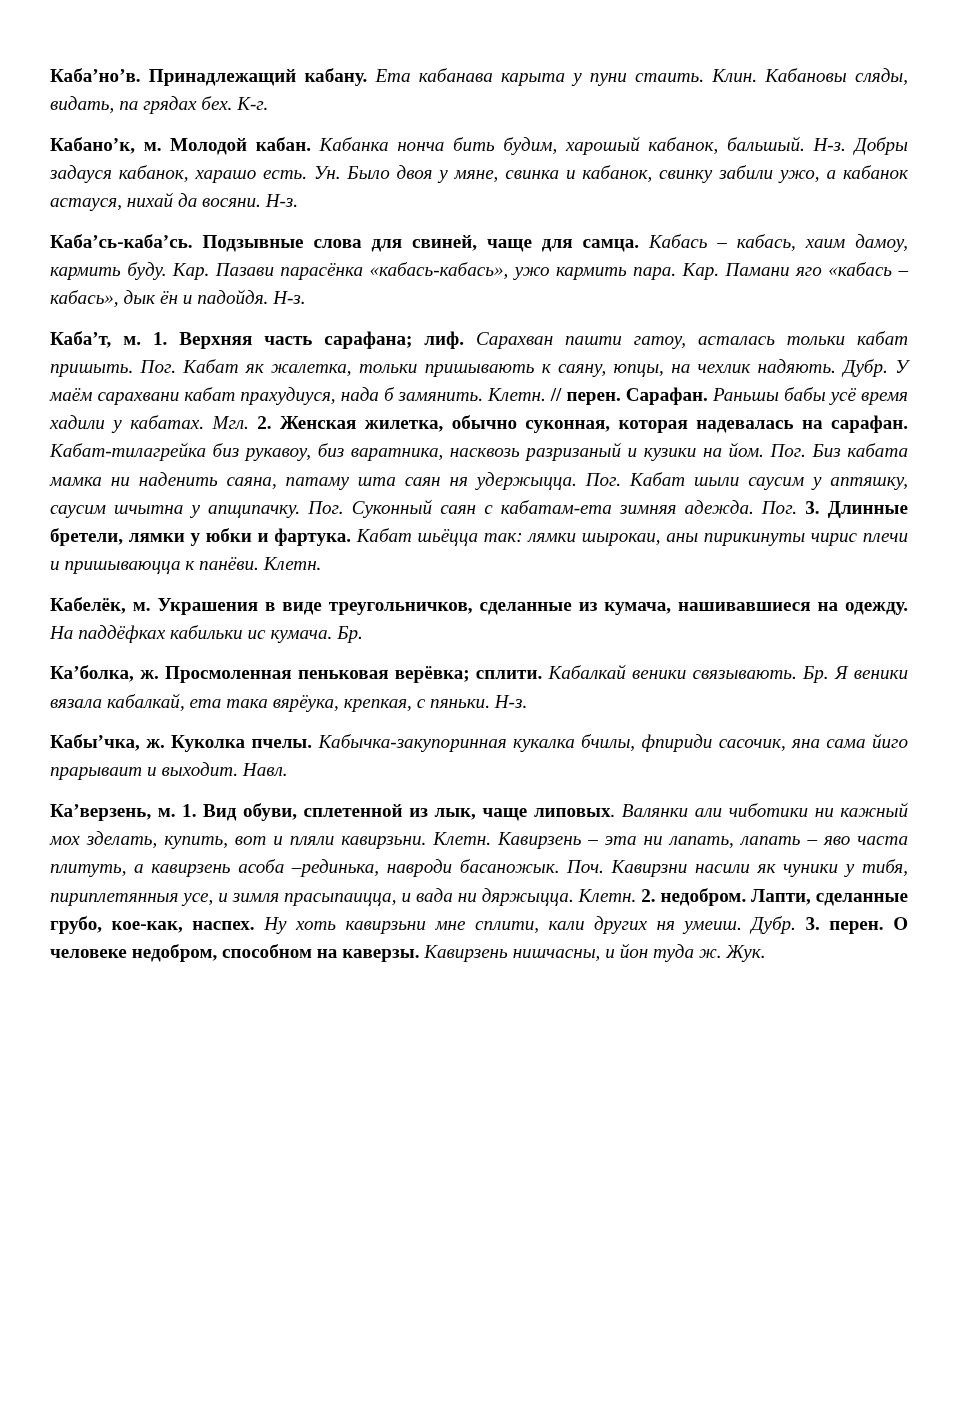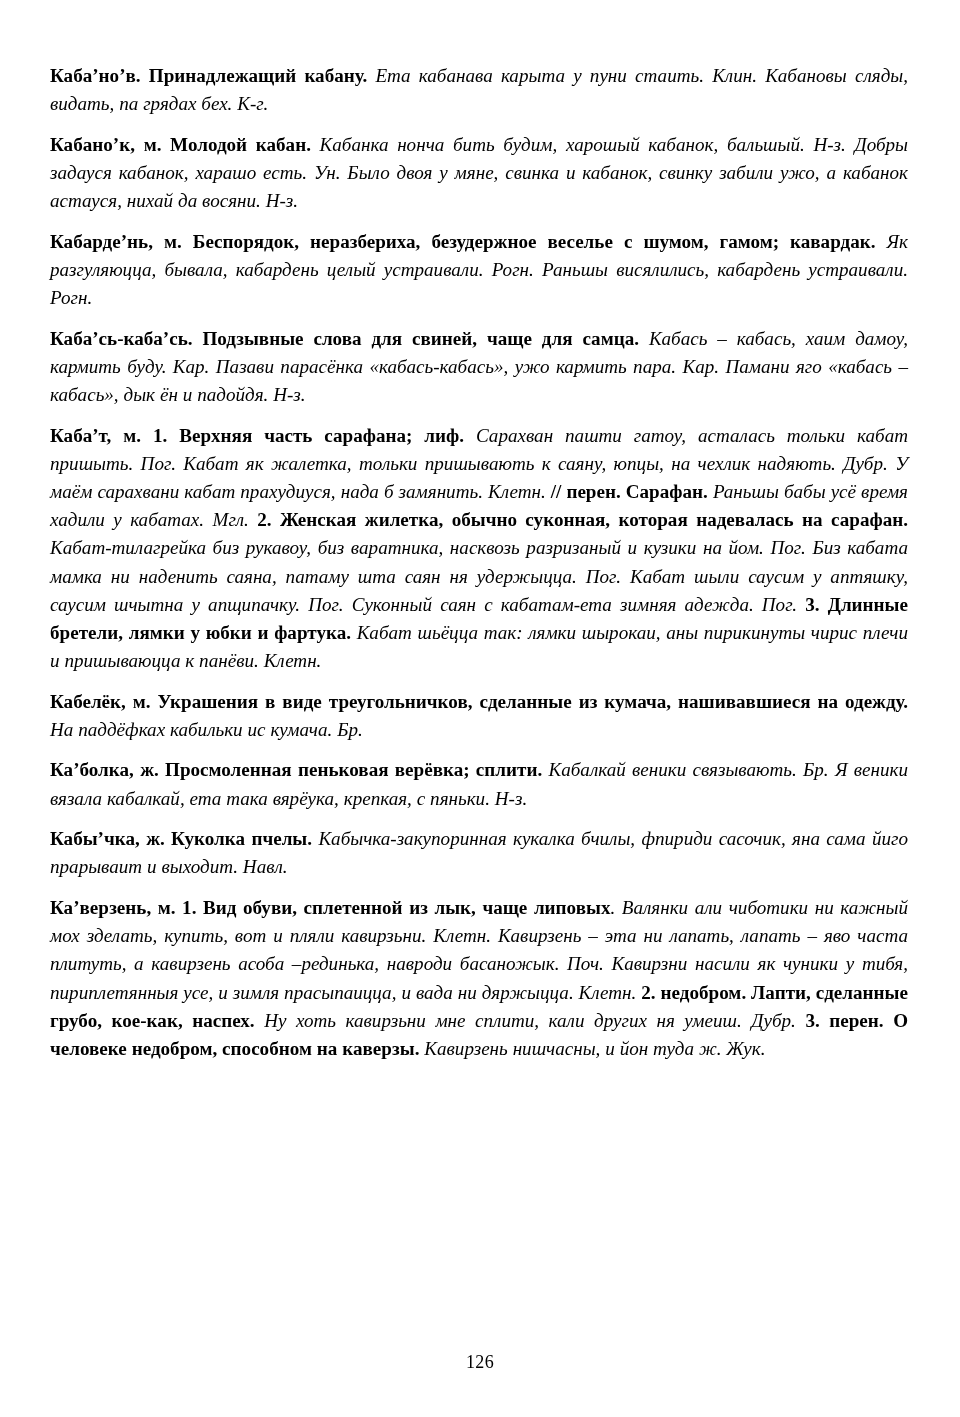--- a/index.html
+++ b/index.html
@@ -74,26 +74,20 @@
       <span class="ex">Ета кабанава карыта у пуни стаить. Клин. Кабановы сляды, видать, па грядах бех. К-г.</span>
     </p>
 
     <p class="entry">
       <span class="hw">Кабано’к,</span>
       <span class="hw">м.</span>
       <span class="gloss">Молодой кабан.</span>
       <span class="ex">Кабанка нонча бить будим, харошый кабанок, бальшый. Н-з. Добры задауся кабанок, харашо есть. Ун. Было двоя у мяне, свинка и кабанок, свинку забили ужо, а кабанок астауся, нихай да восяни. Н-з.</span>
     </p>
 
-    <p class="entry">
-      <span class="hw">Кабарде’нь,</span>
-      <span class="hw">м.</span>
-      <span class="gloss">Беспорядок, неразбериха, безудержное веселье с шумом, гамом;  кавардак.</span>
-      <span class="ex">Як разгуляюцца, бывала, кабардень целый устраивали. Рогн. Раньшы висялились, кабардень устраивали. Рогн.</span>
-    </p>
 
     <p class="entry">
       <span class="hw">Каба’сь-каба’сь.</span>
       <span class="gloss">Подзывные слова для свиней, чаще для самца.</span>
       <span class="ex">Кабась – кабась, хаим дамоу, кармить буду. Кар. Пазави парасёнка «кабась-кабась», ужо кармить пара. Кар. Памани яго «кабась –кабась», дык ён и падойдя. Н-з.</span>
     </p>
 
     <p class="entry">
       <span class="hw">Каба’т,</span>
       <span class="hw">м.</span>
@@ -145,15 +139,14 @@
       <span class="gloss">Лапти, сделанные грубо, кое-как, наспех.</span>
       <span class="ex">Ну хоть кавирзьни мне сплити, кали других ня умеиш. Дубр.</span>
       <span class="num">3.</span>
       <span class="mark">перен.</span>
       <span class="gloss">О человеке недобром, способном на каверзы.</span>
       <span class="ex">Кавирзень нишчасны, и йон туда ж. Жук.</span>
     </p>
 
   </div>
 
-  <div class="folio">126</div>
 
 </div>
 
 </body></html>

